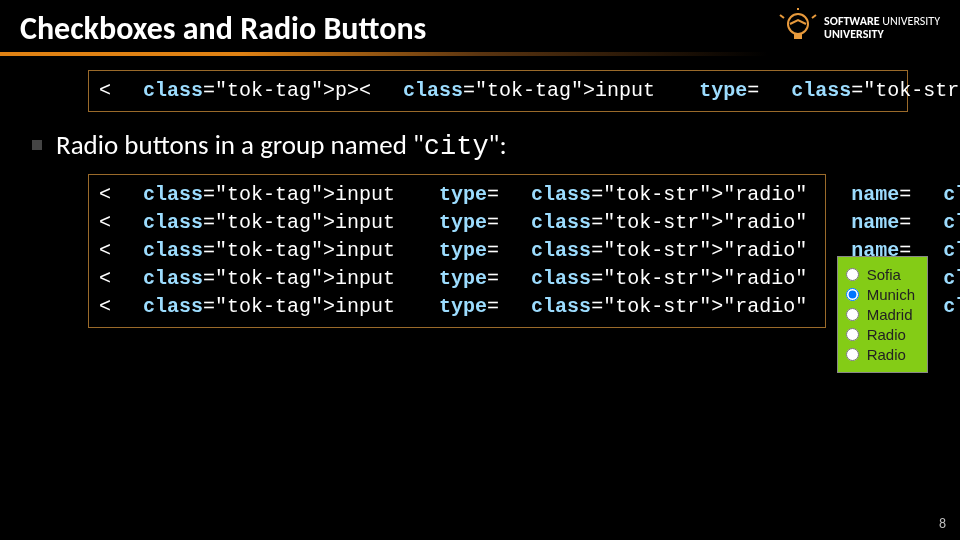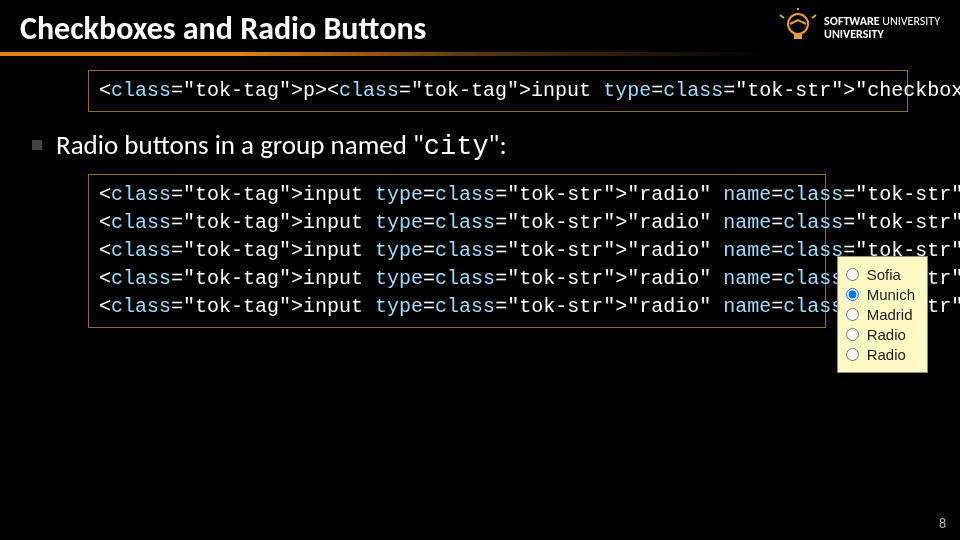--- a/index.html
+++ b/index.html
@@ -89,26 +89,26 @@
     font-family: Consolas, 'Courier New', monospace;
     font-size: 20px;
     color: #fff;
     padding: 6px 10px;
     line-height: 1.4;
     white-space: pre;
     width: 820px;
   }
   .code-block.small { width: 820px; }
   .code-block.large { width: 738px; }
-  .tok-tag { color: #9cdcfe; font-weight: 400; }
+  .tok-tag { color: #9cdcfe; font-weight: 700; margin-left: 32px; }
   .radio-demo {
     position: absolute;
     right: 32px;
     top: 256px;
-    background: #fef9c3;
+    background: #84cc16;
     border: 1px solid #888;
     color: #222;
     font-family: 'Segoe UI', Arial, sans-serif;
     font-size: 15px;
     padding: 6px 12px 6px 8px;
   }
   .radio-demo label {
     display: flex;
     align-items: center;
     gap: 8px;

